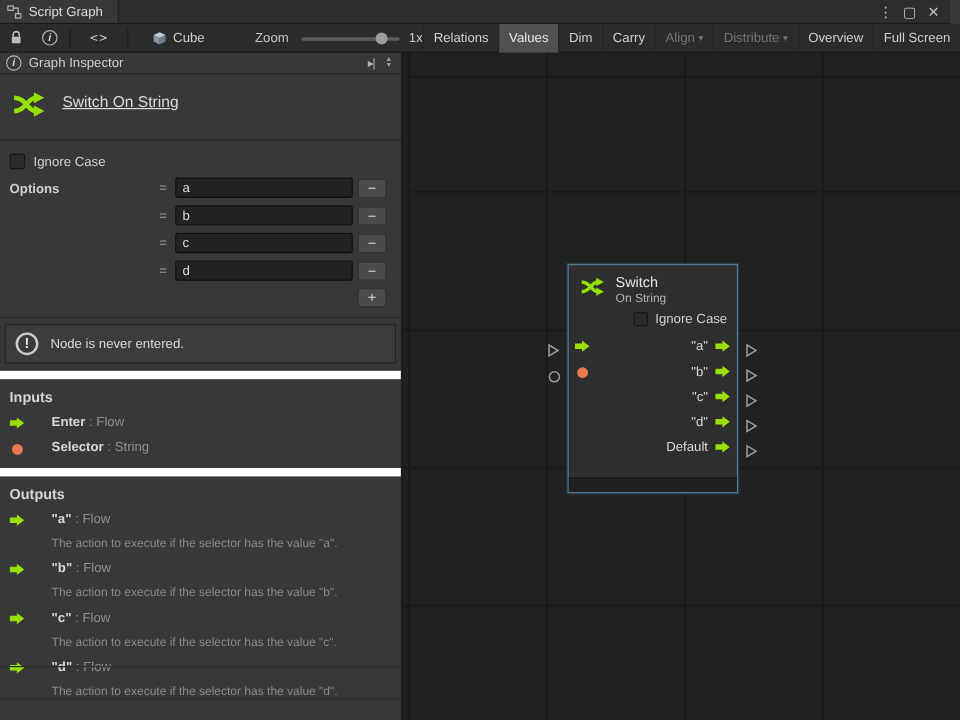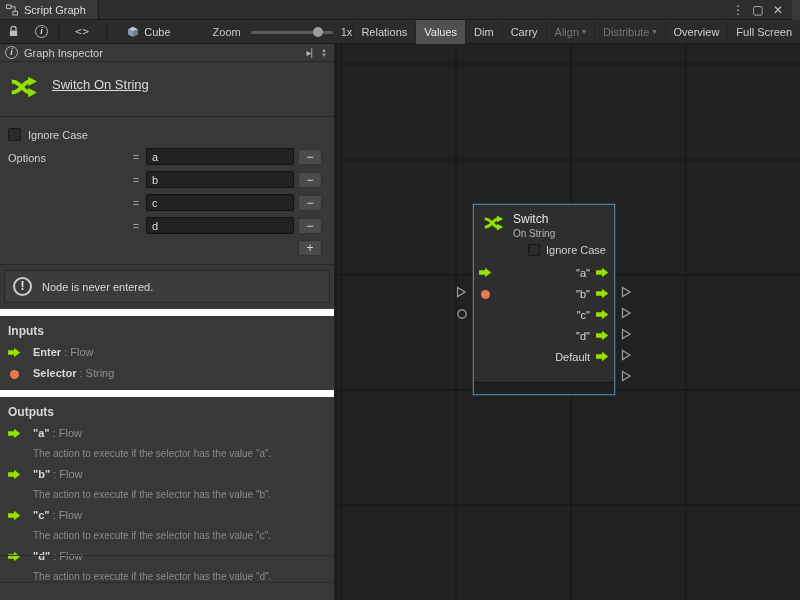--- a/index.html
+++ b/index.html
@@ -45,55 +45,55 @@
   .insp-header .insp-title { color:#cfcfcf; }
   .dock { margin-left:auto; color:#b5b5b5; font-size:10px; letter-spacing:-1px; }
   .spinner { display:flex; flex-direction:column; line-height:5px; color:#9b9b9b; font-size:6px; padding:0 3px; }
   .unit-title { display:flex; align-items:flex-start; gap:14px; padding:10px 8px 14px 8px;
     border-bottom:1px solid #282828; }
   .unit-title h1 { font-size:13px; font-weight:normal; color:#dcdcdc; margin-top:5px;text-decoration:underline; }
   .insp-body { padding:8px 0 0 0; }
   .check-row { display:flex; align-items:center; gap:7px; padding:3px 8px; color:#d2d2d2; }
   .checkbox { display:inline-block; width:13px; height:13px; background:#2a2a2a; border:1px solid #171717; border-radius:2px; }
   .options-row { display:flex; align-items:flex-start; padding:2px 12px 2px 8px; margin-top:2px; }
-  .options-label { margin-top:4px; color:#cfcfcf; }
+  .options-label { margin-top:4px; color:#cfcfcf;font-weight:bold; }
   .options-list { margin-left:auto; width:192px; }
   .opt-row { display:flex; align-items:center; gap:4px; margin-bottom:6px; }
   .drag-handle { color:#9a9a9a; width:12px; text-align:center; font-size:11px; }
   .opt-input { width:148px; height:17px; background:#222222; border:1px solid #101010; border-radius:2px;
     color:#dcdcdc; font:inherit; font-size:11px; padding:0 5px; }
   .sq-btn { width:24px; height:16px; background:#4b4b4b; border:1px solid #323232; border-radius:2px;
     color:#d8d8d8; font-size:12px; line-height:12px; font-family:inherit; }
   .opt-add { display:flex; justify-content:flex-end; margin-top:2px; }
   .hsep { border-top:1px solid #2a2a2a; margin-top:6px; }
   .warning-box { margin:5px 4px; border:1px solid #272727; background:#3c3c3c;
     display:flex; align-items:center; gap:10px; padding:6px 8px; min-height:32px; }
   .warn-icon { flex:none; width:19px; height:19px; border-radius:50%; border:2px solid #cccccc;
     background:#3a3a3a; color:#e8e8e8; font-weight:bold; text-align:center; line-height:15px; font-size:12px; }
   .warn-text { color:#d8d8d8; }
   .section-header { border-top:7px solid #ffffff; padding:8px 8px 4px 8px; font-weight:bold;
     font-size:12px; color:#d6d6d6; margin-top:6px; }
-  .port-entry { display:flex; align-items:flex-start; gap:11px; padding:4px 8px; }
+  .port-entry { display:flex; align-items:flex-start; gap:21px; padding:4px 8px; }
   .port-entry .pe-icon { flex:none; margin-top:1px; width:14px; display:flex; align-items:center; }
   .dot { display:inline-block; width:9px; height:9px; border-radius:50%; background:#e8794e; margin:2px 0 0 2px; }
   .pe-text { line-height:13px; }
   .port-name { font-weight:bold; color:#d8d8d8; }
   .sep, .port-type { color:#8f8f8f; }
   .pe-desc { color:#8a8a8a; font-size:10px; margin-top:7px; }
   .insp-sep-a { position:absolute; left:0; right:0; bottom:44px; border-top:1px solid #2c2c2c; }
   .insp-sep-b { position:absolute; left:0; right:0; bottom:17px; border-top:1px solid #2c2c2c; }
   
   .canvas { position:absolute; left:335px; top:44px; width:465px; height:556px;
     background-color:#212121;
     background-image:
       repeating-linear-gradient(90deg, #1a1a1a 0px, #1a1a1a 2px, transparent 2px, transparent 115px),
       repeating-linear-gradient(0deg, #1a1a1a 0px, #1a1a1a 2px, transparent 2px, transparent 115px);
     background-position: 5px 21px;
   }
-  .node { position:absolute; left:138px; top:160px; width:142px; height:191px;
+  .node { position:absolute; left:138px; top:176px; width:142px; height:191px;
     background:#2e2e2e; border:1px solid #527c93; box-shadow:0 0 0 1px rgba(80,140,170,0.25); }
   .node-header { display:flex; gap:9px; padding:7px 8px 0 8px; }
   .nh-text .node-title { font-size:12px; color:#e6e6e6; }
   .nh-text .node-sub { font-size:10px; color:#b5b5b5; margin-top:2px; }
   .node-check { display:flex; align-items:center; gap:6px; justify-content:flex-end;
     margin:5px 8px 6px 0; color:#d2d2d2; font-size:11px; }
   .node-check .checkbox { width:12px; height:12px; }
   .prow { height:21px; display:flex; align-items:center; padding:0 5px; }
   .lslot { width:16px; display:flex; align-items:center; }
   .grow { flex:1; }

